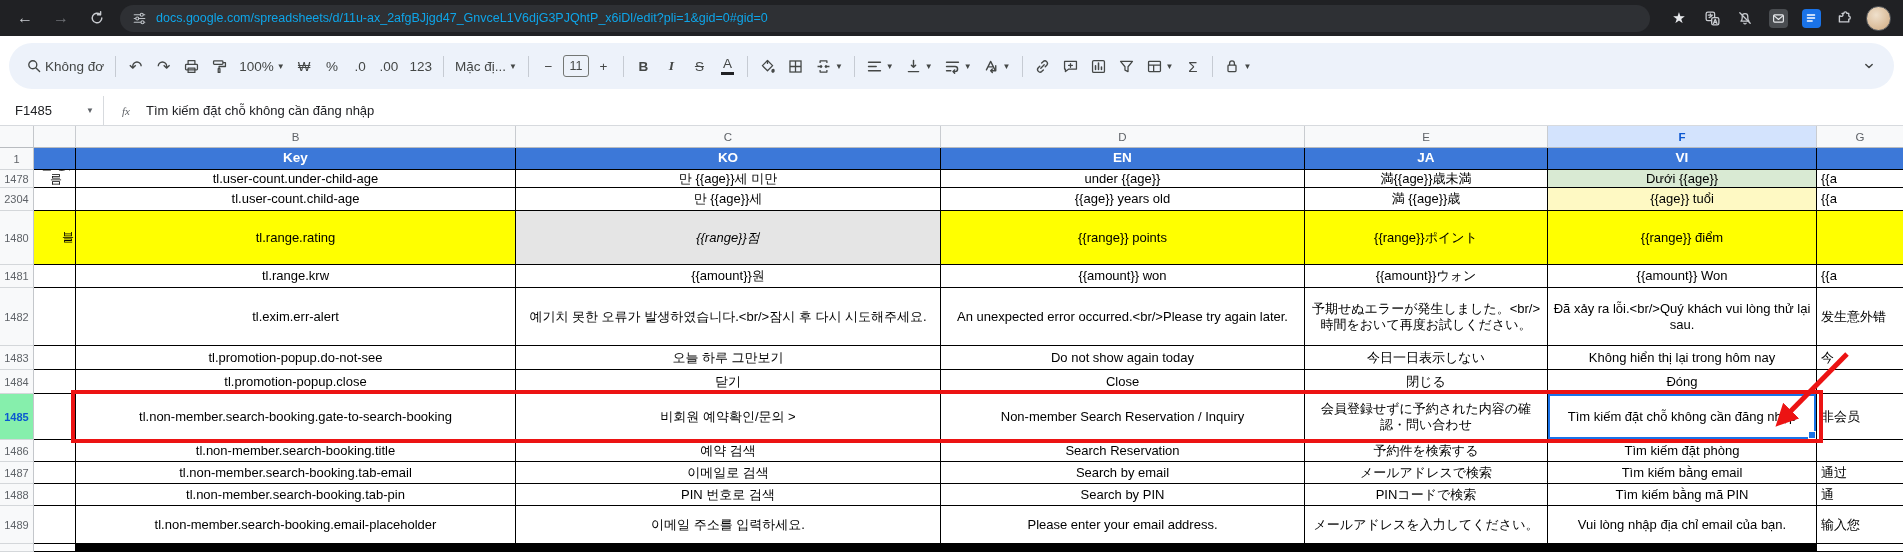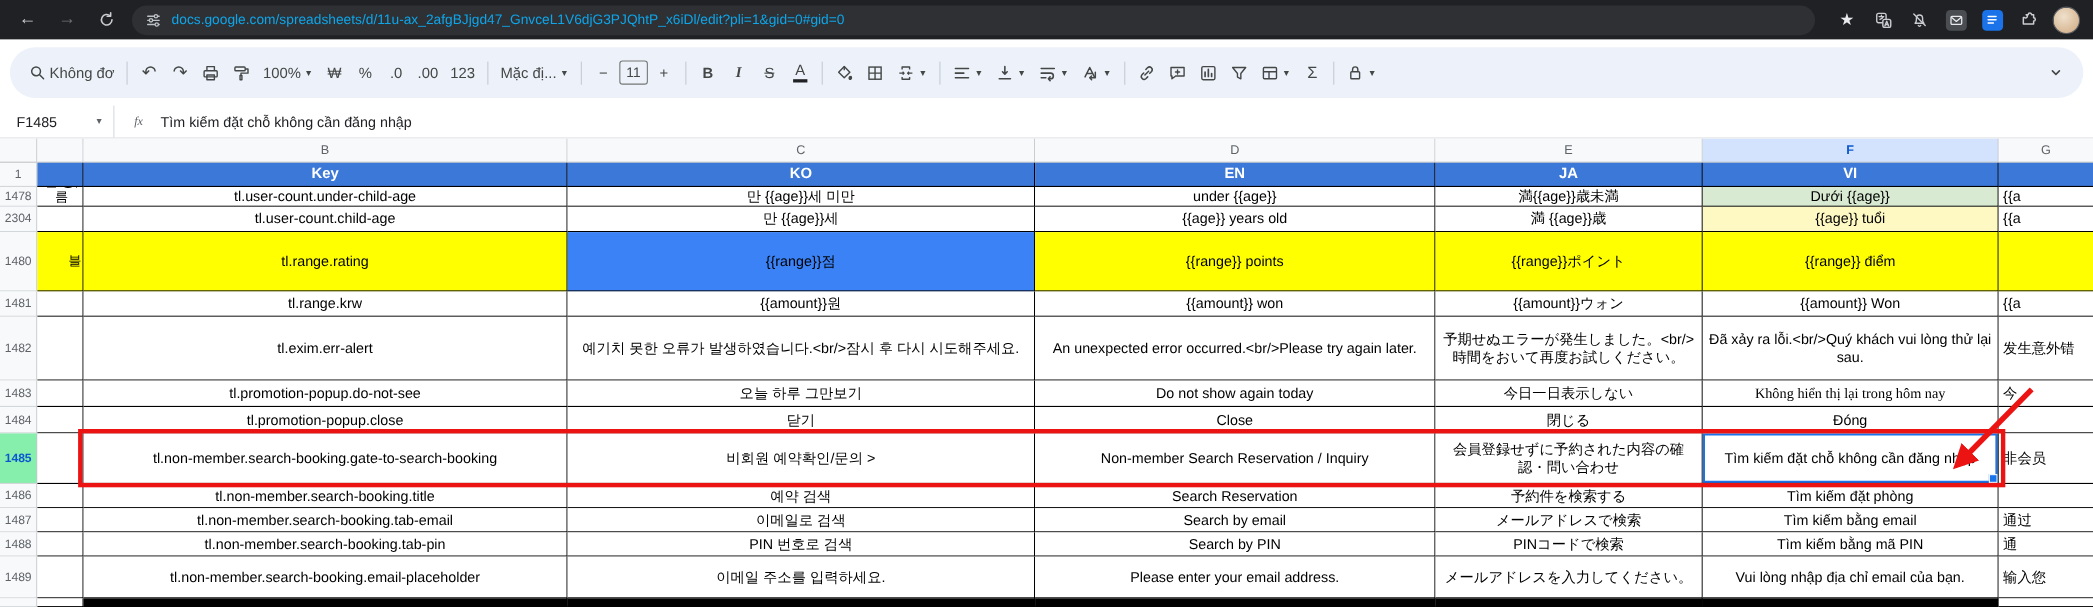--- a/index.html
+++ b/index.html
@@ -375,21 +375,21 @@
         <div class="cell" style="width: 425px;">만 {{age}}세</div>
         <div class="cell" style="width: 364px;">{{age}} years old</div>
         <div class="cell" style="width: 243px;">満 {{age}}歳</div>
         <div class="cell" style="background: #fef9c3; width: 269px;">{{age}} tuổi</div>
         <div class="cell g-frag" style="border-right: none; width: 86px;">{{a</div>
       </div>
       <div class="grid-row" style="height: 54px;">
         <div class="rn-cell" style="width: 34px;">1480</div>
         <div class="cell a-frag" style="background: rgb(255, 255, 0); width: 42px;">블</div>
         <div class="cell" style="background: rgb(255, 255, 0); width: 440px;">tl.range.rating</div>
-        <div class="cell" style="background: #3b82f6; width: 425px;">{{range}}점</div>
+        <div class="cell" style="background: #e5e5e5; width: 425px; font-style: italic;">{{range}}점</div>
         <div class="cell" style="background: rgb(255, 255, 0); width: 364px;">{{range}} points</div>
         <div class="cell" style="background: rgb(255, 255, 0); width: 243px;">{{range}}ポイント</div>
         <div class="cell" style="background: rgb(255, 255, 0); width: 269px;">{{range}} điểm</div>
         <div class="cell g-frag" style="border-right: none; background: rgb(255, 255, 0); width: 86px;"></div>
       </div>
       <div class="grid-row" style="height: 23px;">
         <div class="rn-cell" style="width: 34px;">1481</div>
         <div class="cell a-frag" style="width: 42px;"></div>
         <div class="cell" style="width: 440px;">tl.range.krw</div>
         <div class="cell" style="width: 425px;">{{amount}}원</div>
@@ -408,21 +408,21 @@
         <div class="cell" style="width: 269px;">Đã xảy ra lỗi.&lt;br/&gt;Quý khách vui lòng thử lại sau.</div>
         <div class="cell g-frag" style="border-right: none; width: 86px;">发生意外错</div>
       </div>
       <div class="grid-row" style="height: 24px;">
         <div class="rn-cell" style="width: 34px;">1483</div>
         <div class="cell a-frag" style="width: 42px;"></div>
         <div class="cell" style="width: 440px;">tl.promotion-popup.do-not-see</div>
         <div class="cell" style="width: 425px;">오늘 하루 그만보기</div>
         <div class="cell" style="width: 364px;">Do not show again today</div>
         <div class="cell" style="width: 243px;">今日一日表示しない</div>
-        <div class="cell" style="width: 269px; font-family: Liberation Serif, serif;">Không hiển thị lại trong hôm nay</div>
+        <div class="cell" style="width: 269px;">Không hiển thị lại trong hôm nay</div>
         <div class="cell g-frag" style="border-right: none; width: 86px;">今</div>
       </div>
       <div class="grid-row" style="height: 24px;">
         <div class="rn-cell" style="width: 34px;">1484</div>
         <div class="cell a-frag" style="width: 42px;"></div>
         <div class="cell" style="width: 440px;">tl.promotion-popup.close</div>
         <div class="cell" style="width: 425px;">닫기</div>
         <div class="cell" style="width: 364px;">Close</div>
         <div class="cell" style="width: 243px;">閉じる</div>
         <div class="cell" style="width: 269px;">Đóng</div>

